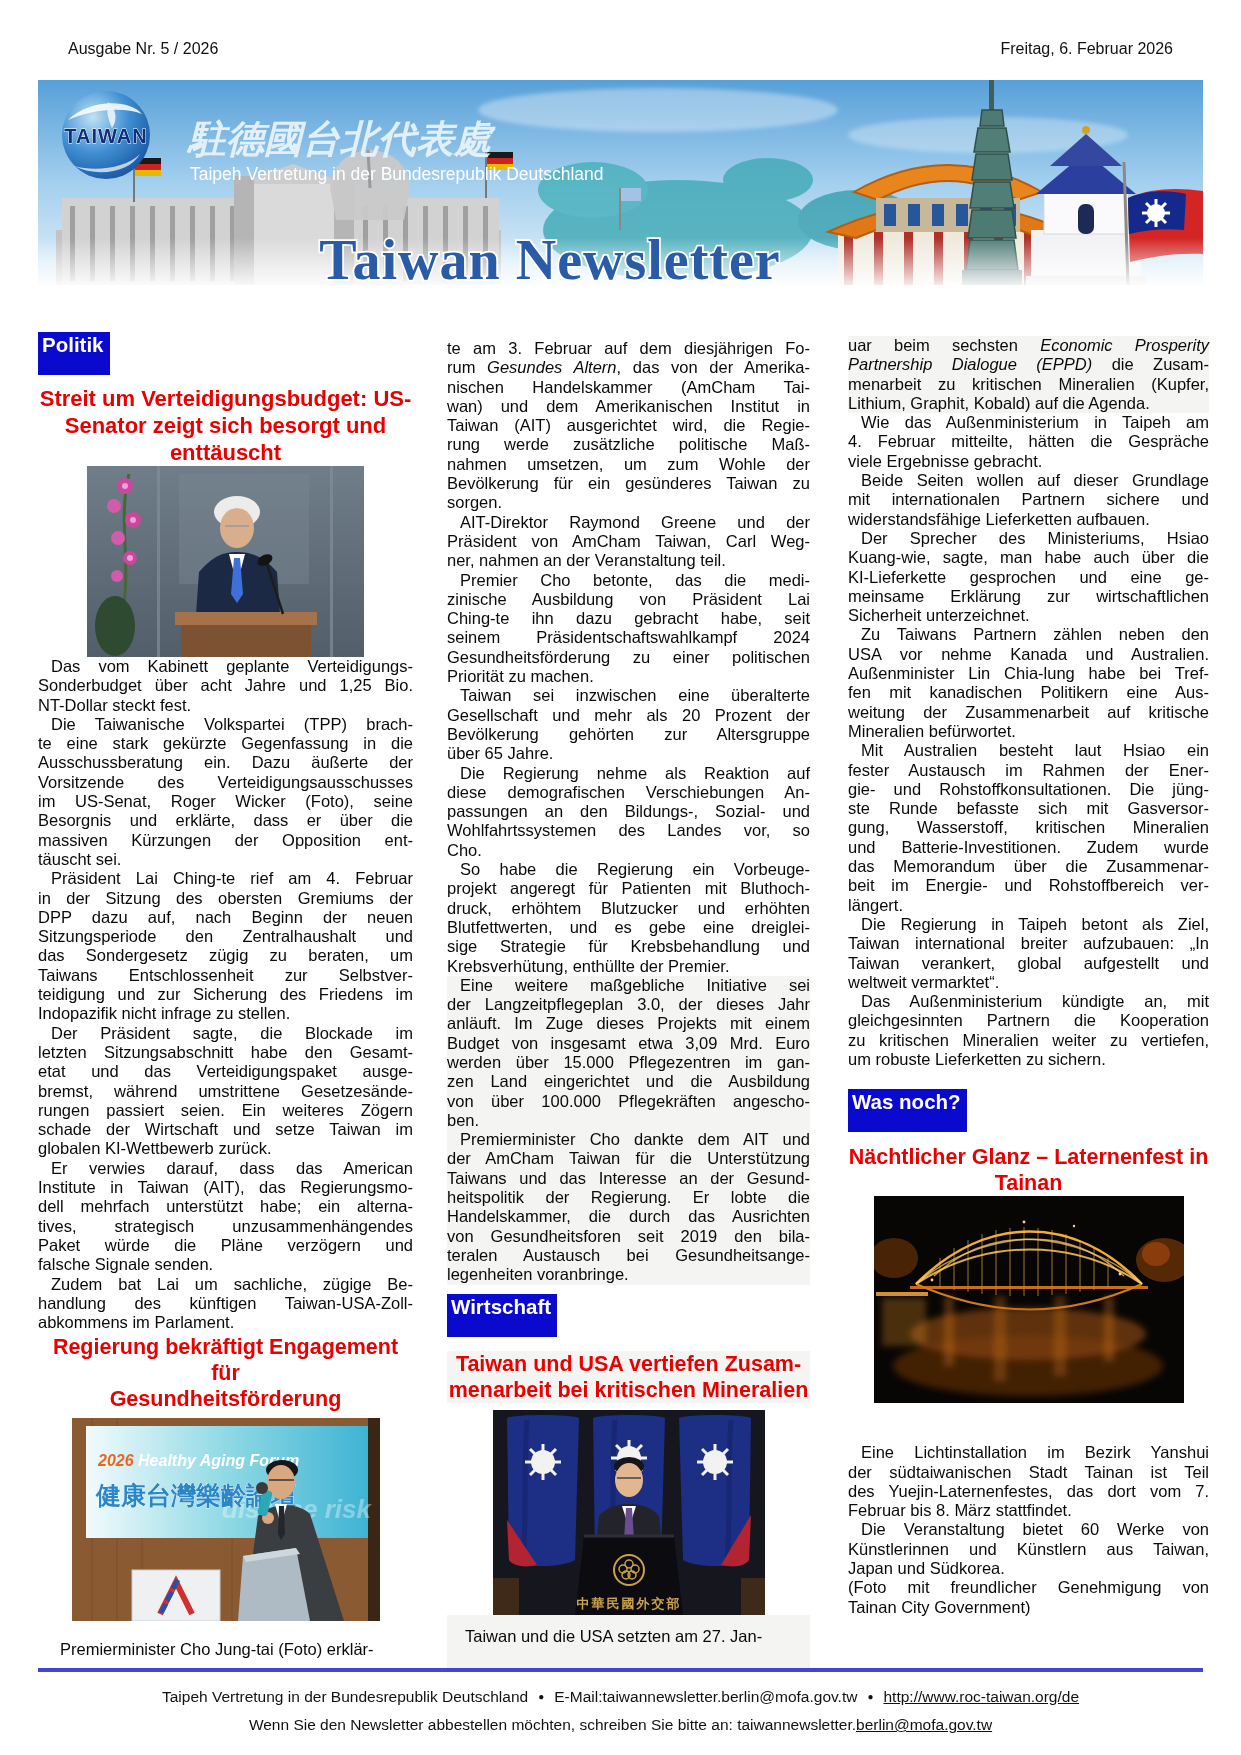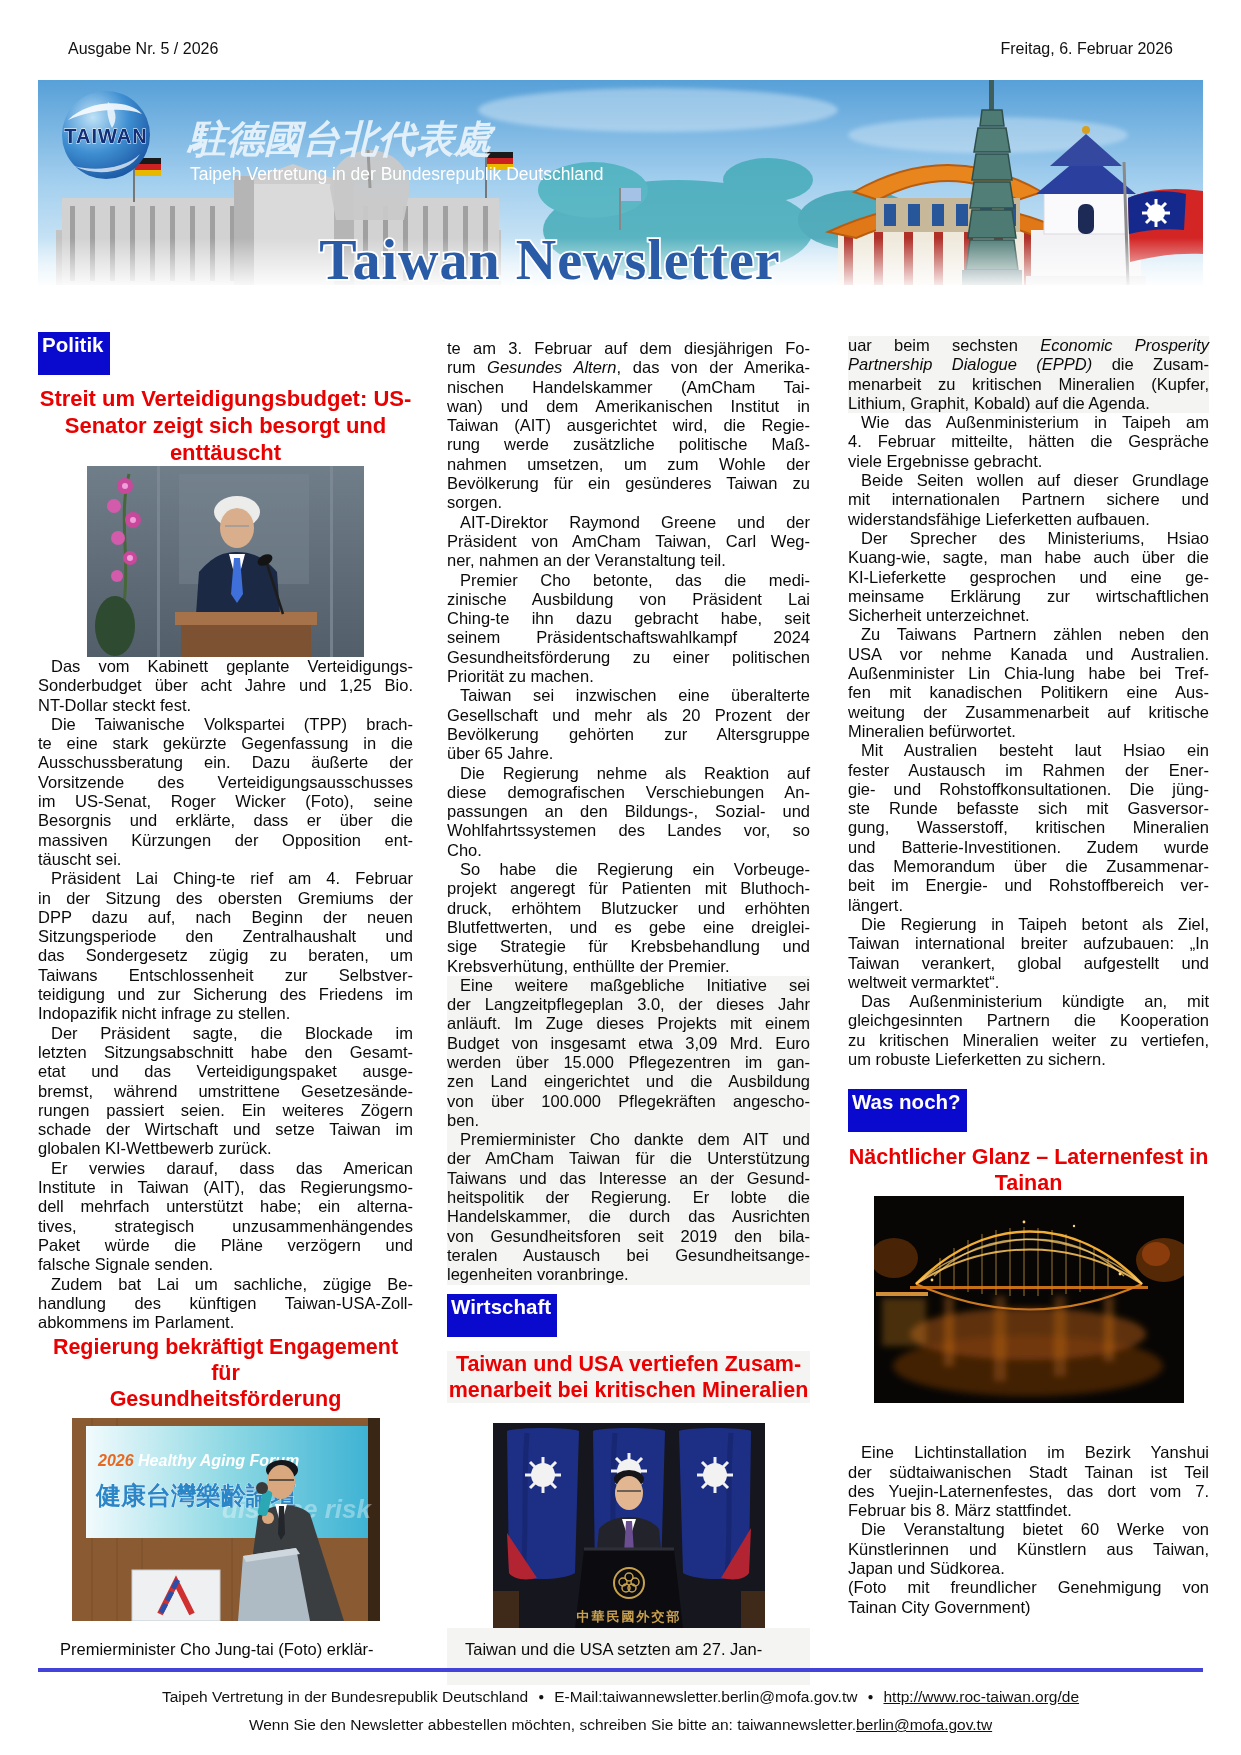--- a/index.html
+++ b/index.html
@@ -428,21 +428,21 @@
       </div>
 
     <div style="margin-top:9px">
       <span class="sec-label">Wirtschaft</span>
     </div>
     <div class="art-heading para shaded" style="margin-top:14px;font-size:21.5px;line-height:26px">
         <div class="hln">Taiwan und USA vertiefen Zusam-</div>
         <div class="hln">menarbeit bei kritischen Mineralien</div>
       </div>
 
-    <div class="photo-wrap" style="margin-top:20px">
+    <div class="photo-wrap" style="margin-top:7px">
       <svg class="photo" width="272" height="205" viewBox="0 0 272 205">
         <rect width="272" height="205" fill="#16161e"></rect>
         <g>
           <g>
             <path d="M14,8 C22,4 78,4 86,8 L82,150 C68,158 30,158 16,150 Z" fill="#1d2f85"></path>
             <path d="M34,10 C30,60 34,110 30,150" stroke="#15236b" stroke-width="5" opacity="0.7" fill="none"></path>
             <circle cx="50" cy="52" r="12" fill="#f2f2f2"></circle>
             <g stroke="#f2f2f2" stroke-width="3">
                 <line x1="50" y1="34" x2="50" y2="70"></line>
                 <line x1="32" y1="52" x2="68" y2="52"></line>

